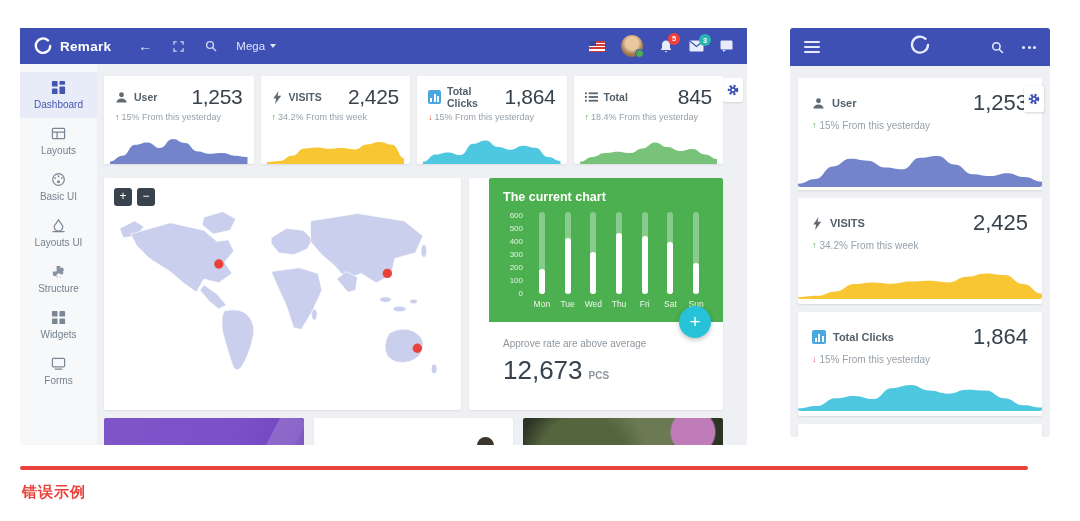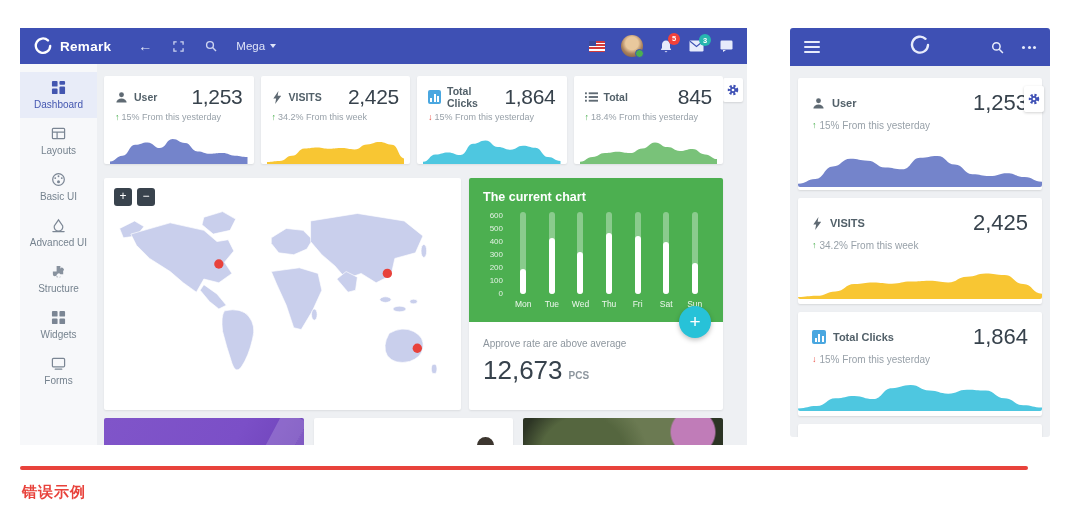--- a/index.html
+++ b/index.html
@@ -36,21 +36,21 @@
   .side-item { height:46px; display:flex; flex-direction:column; align-items:center; justify-content:center; gap:4px; color:#7b8694; cursor:pointer; }
   .side-item .lbl { font-size:10px; color:#76838f; }
   .side-item.active { background:#e8ecf8; color:#4356b0; }
   .side-item.active .lbl { color:#4356b0; font-weight:normal; }
 
   
   .content { flex:1; position:relative; padding:12px 24px 0 7px; overflow:hidden; }
   .gear-float { position:absolute; right:4px; top:14px; width:20px; height:24px; background:#fff; border-radius:2px; display:flex; align-items:center; justify-content:center; cursor:pointer; box-shadow:0 1px 2px rgba(0,0,0,.12); }
 
   .stat-row { display:grid; grid-template-columns:repeat(4,1fr); gap:7px; }
-  .card { background:#fff; border-radius:2px; box-shadow:0 1px 2px rgba(0,0,0,.08); }
+  .card { background:#fff; border-radius:2px; box-shadow:0 1px 2px rgba(0,0,0,.08);padding-left:20px; }
   .stat { height:88px; position:relative; overflow:hidden; padding:9px 11px 0; }
   .stat-head { display:flex; align-items:center; gap:6px; }
   .stitle { font-size:10.5px; color:#526069; font-weight:bold; }
   .svalue { margin-left:auto; font-size:21px; font-weight:300; color:#37424c; letter-spacing:-.3px; }
   .schange { margin-top:3px; font-size:9px; color:#98a1a9; display:flex; align-items:center; gap:2px; }
   .arrow { color:#4caf50; font-size:9px; }
   .arrow.down { color:#e84b3f; }
   .spark-wrap { position:absolute; left:6px; right:6px; bottom:0; height:36px; }
   .spark-wrap svg { width:100%; height:100%; display:block; }
 
@@ -205,21 +205,21 @@
               <circle cx="8" cy="10.5" r="1.6" fill="currentColor" stroke="none"></circle>
               <path d="M4.5 6.5h.01M8 4.5h.01M11.5 6.5h.01" stroke-linecap="round" stroke-width="2"></path>
             </svg>
           <span class="lbl">Basic UI</span>
         </div>
         <div class="side-item">
           <svg width="15" height="15" viewBox="0 0 16 16" fill="none" stroke="currentColor" stroke-width="1.3">
               <path d="M8 2 L12.5 8.5 A4.6 4.6 0 1 1 3.5 8.5 Z"></path>
               <path d="M2 14.5h12" stroke-linecap="round"></path>
             </svg>
-          <span class="lbl">Advanced UI</span>
+          <span class="lbl">Layouts UI</span>
         </div>
         <div class="side-item">
           <svg width="15" height="15" viewBox="0 0 16 16" fill="currentColor">
               <path d="M6 2h4v3a2 2 0 1 1 0 2h3v4h-3a2 2 0 1 0 0 2v1H6v-3a2 2 0 1 1-4 0V8h4z" opacity=".9"></path>
             </svg>
           <span class="lbl">Structure</span>
         </div>
         <div class="side-item">
           <svg width="15" height="15" viewBox="0 0 16 16" fill="currentColor">
               <rect x="1" y="1" width="6" height="6" rx="1"></rect>

